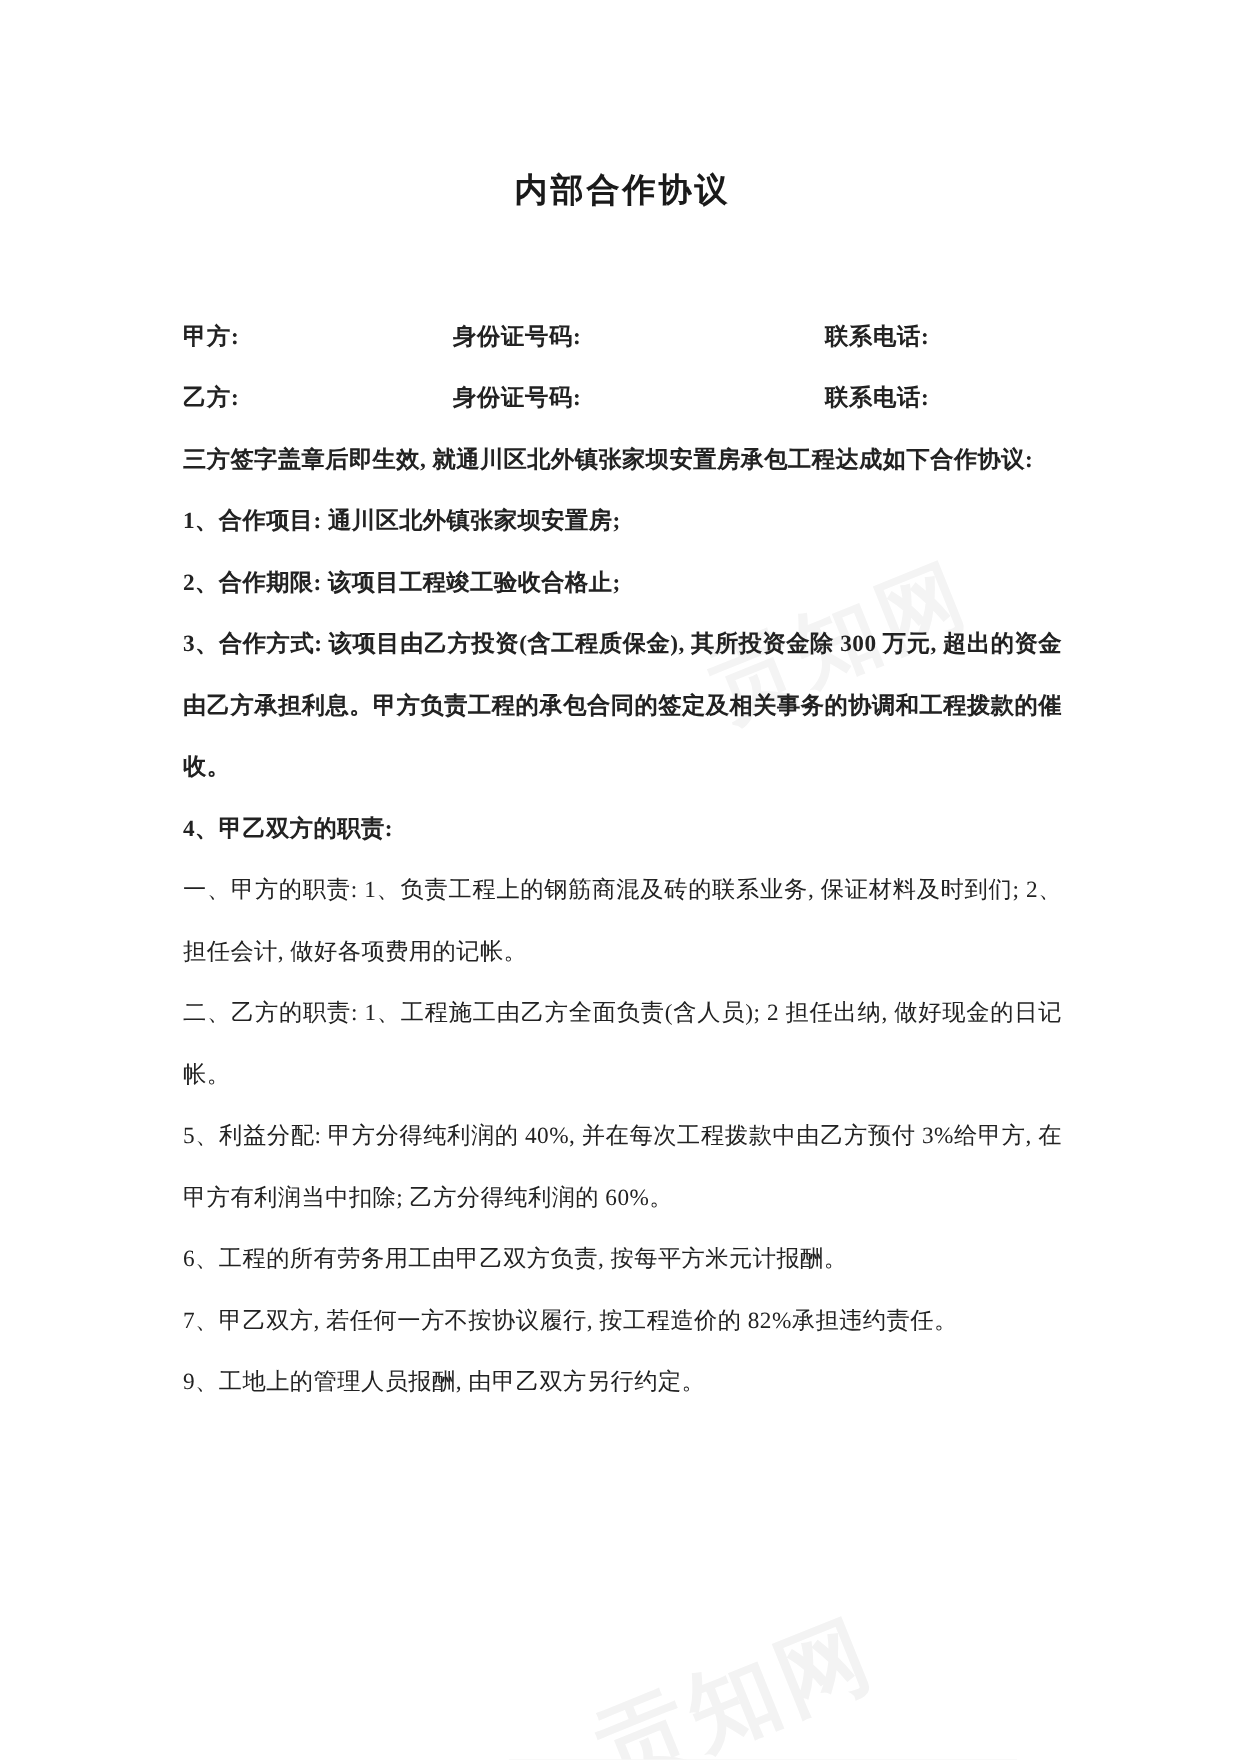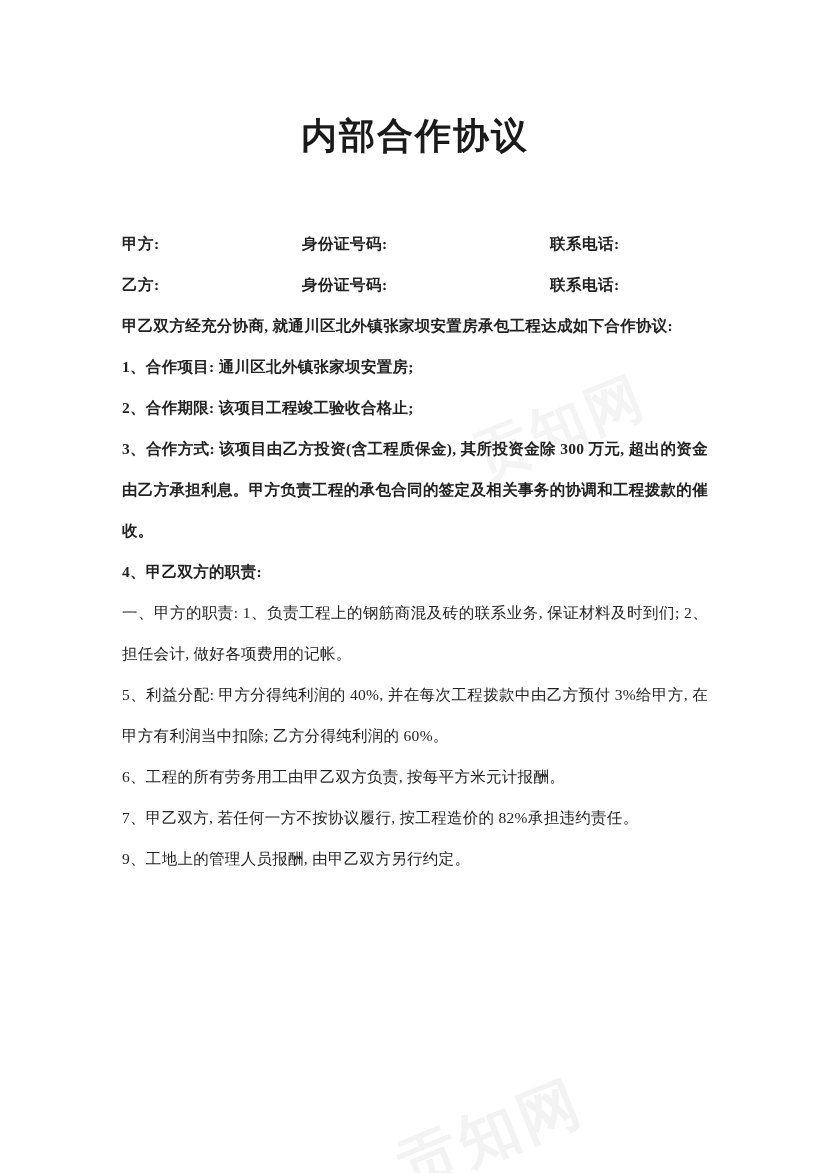--- a/index.html
+++ b/index.html
@@ -40,21 +40,21 @@
   }
   .wm2 {
     top: 1095px;
     left: 395px;
     font-size: 60px;
     transform: rotate(-22deg);
     color: #f3f3f3;
   }
   .doc-title {
     text-align: center;
-    font-size: 36px;
+    font-size: 22px;
     font-weight: bold;
     color: #1a1a1a;
     padding-top: 112px;
     letter-spacing: 2px;
     font-family: "Liberation Sans", "DejaVu Sans", sans-serif;
   }
   .body-wrap {
     position: relative;
     padding: 0 122px 0 122px;
     margin-top: 62px;
@@ -98,25 +98,26 @@
       <span class="c2">身份证号码:</span>
       <span class="c3">联系电话:</span>
     </div>
 
     <div class="party-row">
       <span class="c1">乙方:</span>
       <span class="c2">身份证号码:</span>
       <span class="c3">联系电话:</span>
     </div>
 
-    <p class="para bold">甲乙双方经充分协商, 就通川区北外镇张家坝安置房承包工程达成如下合作协议:</p>
+    <p class="para bold">三方签字盖章后即生效, 就通川区北外镇张家坝安置房承包工程达成如下合作协议:</p>
     <p class="para bold">1、合作项目: 通川区北外镇张家坝安置房;</p>
     <p class="para bold">2、合作期限: 该项目工程竣工验收合格止;</p>
     <p class="para bold">3、合作方式: 该项目由乙方投资(含工程质保金), 其所投资金除 300 万元, 超出的资金由乙方承担利息。甲方负责工程的承包合同的签定及相关事务的协调和工程拨款的催收。</p>
     <p class="para bold">4、甲乙双方的职责:</p>
     <p class="para">一、甲方的职责: 1、负责工程上的钢筋商混及砖的联系业务, 保证材料及时到们; 2、担任会计, 做好各项费用的记帐。</p>
+    <p class="para">二、乙方的职责: 1、工程施工由乙方全面负责(含人员); 2 担任出纳, 做好现金的日记帐。</p>
     <p class="para">5、利益分配: 甲方分得纯利润的 40%, 并在每次工程拨款中由乙方预付 3%给甲方, 在甲方有利润当中扣除; 乙方分得纯利润的 60%。</p>
     <p class="para">6、工程的所有劳务用工由甲乙双方负责, 按每平方米元计报酬。</p>
     <p class="para">7、甲乙双方, 若任何一方不按协议履行, 按工程造价的 82%承担违约责任。</p>
     <p class="para">9、工地上的管理人员报酬, 由甲乙双方另行约定。</p>
 
   </div>
 </div>
 
 </body></html>

